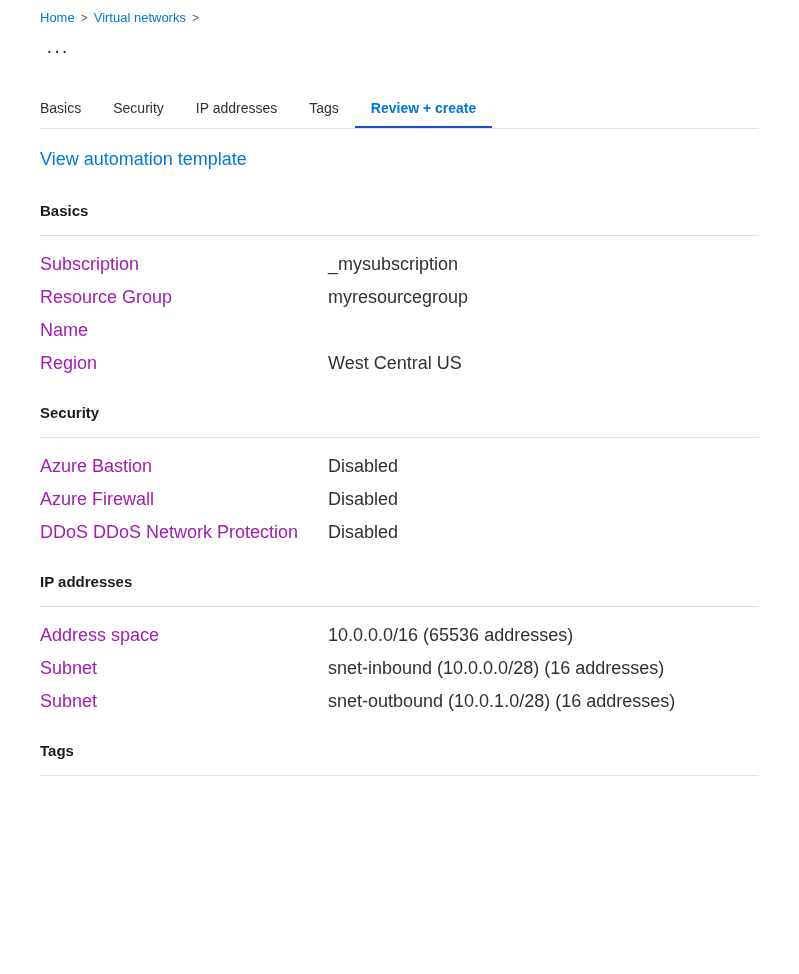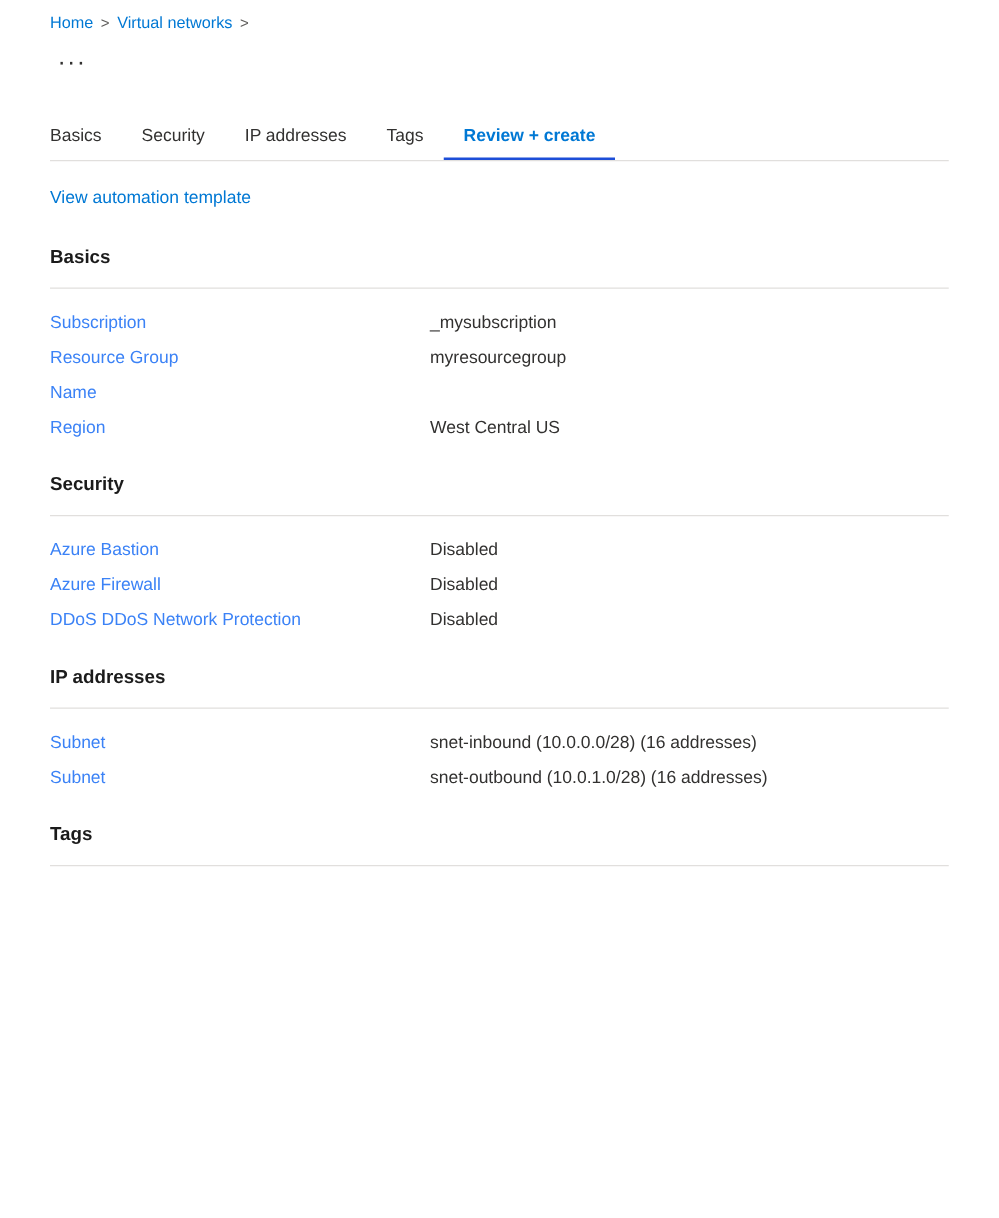--- a/index.html
+++ b/index.html
@@ -91,21 +91,21 @@
 
     .tab-item.active {
       font-weight: 600;
       color: #0078d4;
       border-bottom: 2px solid #1d4ed8;
     }
 
     .automation-link {
       color: #0078d4;
       text-decoration: none;
-      font-size: 14px;
+      font-size: 18px;
       cursor: pointer;
       display: inline-block;
       margin-bottom: 24px;
     }
 
     .section {
       margin-bottom: 24px;
     }
 
     .section-title {
@@ -117,32 +117,31 @@
     }
 
     .detail-row {
       display: flex;
       align-items: flex-start;
       padding: 6px 0;
       gap: 8px;
     }
 
     .detail-label {
-      color: #3b82f6;
-      font-size: 14px;
+      color: #a21caf;
+      font-size: 18px;
       min-width: 280px;
       max-width: 280px;
       flex-shrink: 0;
     }
 
     .detail-value {
       color: #323130;
-      font-size: 14px;
+      font-size: 18px;
       flex: 1;
-      margin-left: 16px;
     }
 
     .divider {
       border: none;
       border-top: 1px solid #e1dfdd;
       margin: 4px 0 12px 0;
     }
   </style>
 </head>
 <body>
@@ -214,20 +213,24 @@
       <span class="detail-value">Disabled</span>
     </div>
   </div>
 
   
   <div class="section">
     <div class="section-title">IP addresses</div>
     <hr class="divider">
 
     <div class="detail-row">
+      <span class="detail-label">Address space</span>
+      <span class="detail-value">10.0.0.0/16 (65536 addresses)</span>
+    </div>
+    <div class="detail-row">
       <span class="detail-label">Subnet</span>
       <span class="detail-value">snet-inbound (10.0.0.0/28) (16 addresses)</span>
     </div>
     <div class="detail-row">
       <span class="detail-label">Subnet</span>
       <span class="detail-value">snet-outbound (10.0.1.0/28) (16 addresses)</span>
     </div>
   </div>
 
   

